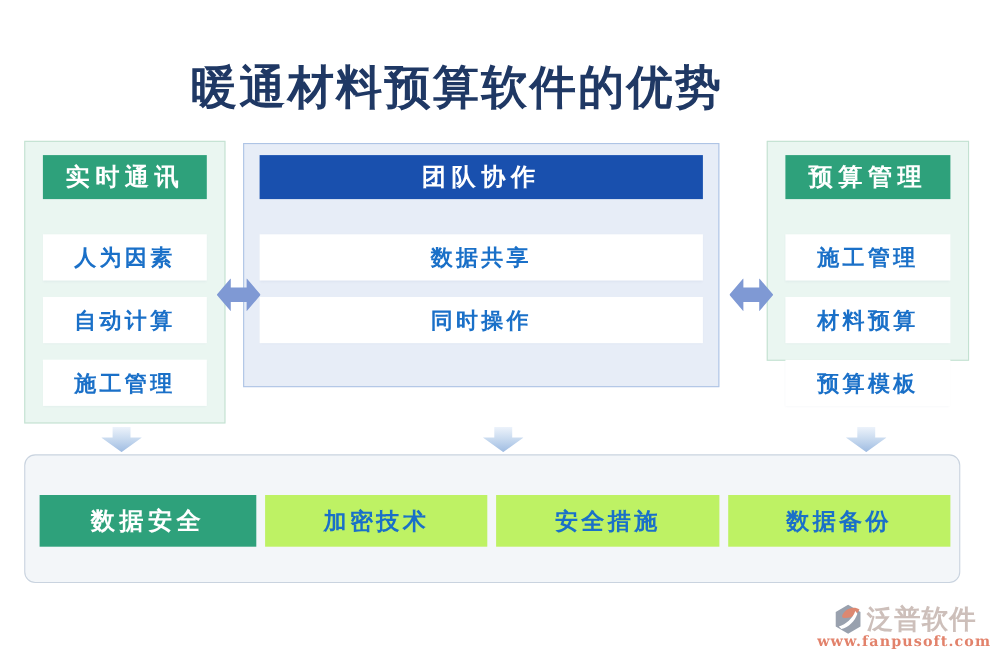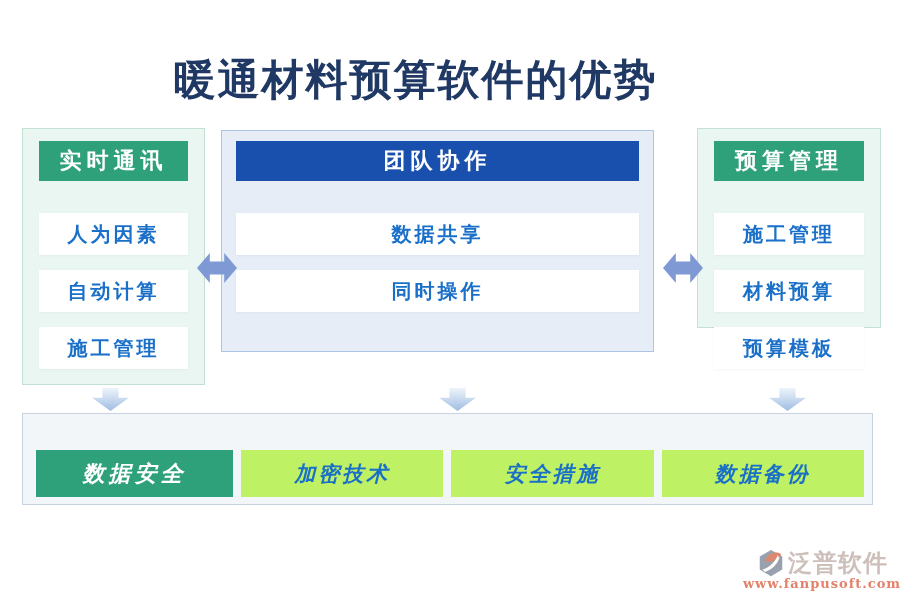--- a/index.html
+++ b/index.html
@@ -50,27 +50,27 @@
     position:absolute;top:253px;width:40px;height:30px;
     background:var(--arrow,#7F99D4);
     clip-path:polygon(0 50%,32% 0,32% 28%,68% 28%,68% 0,100% 50%,68% 100%,68% 72%,32% 72%,32% 100%);
   }
   .d-arrow{
     position:absolute;top:388px;width:37px;height:23px;
     background:linear-gradient(to bottom,#EDF3FB 0%,#CBDCF0 45%,#9FBCE2 100%);
     clip-path:polygon(28% 0,72% 0,72% 42%,100% 42%,50% 100%,0 42%,28% 42%);
   }
   .band{
-    position:absolute;left:22px;top:413px;width:851px;height:92px;
+    position:absolute;left:22px;top:413px;width:851px;height:117px;
     box-sizing:border-box;
     background:var(--band-bg,#F3F6F9);
     border:1px solid var(--band-border,#C9D3DF);
-    border-radius:0;
+    border-radius:10px;
     display:flex;align-items:flex-start;
-    padding:36px 8px 0 13px;gap:8px;font-style:italic;
+    padding:36px 8px 0 13px;gap:8px;
   }
   .band-hdr{
     flex:0 0 197px;height:47px;
     background:var(--green,#2EA17B);
     display:flex;align-items:center;justify-content:center;
     color:#fff;font-size:22px;font-weight:bold;letter-spacing:4px;
   }
   .band-item{
     flex:1 1 0;height:47px;background:#bef264;
     display:flex;align-items:center;justify-content:center;

